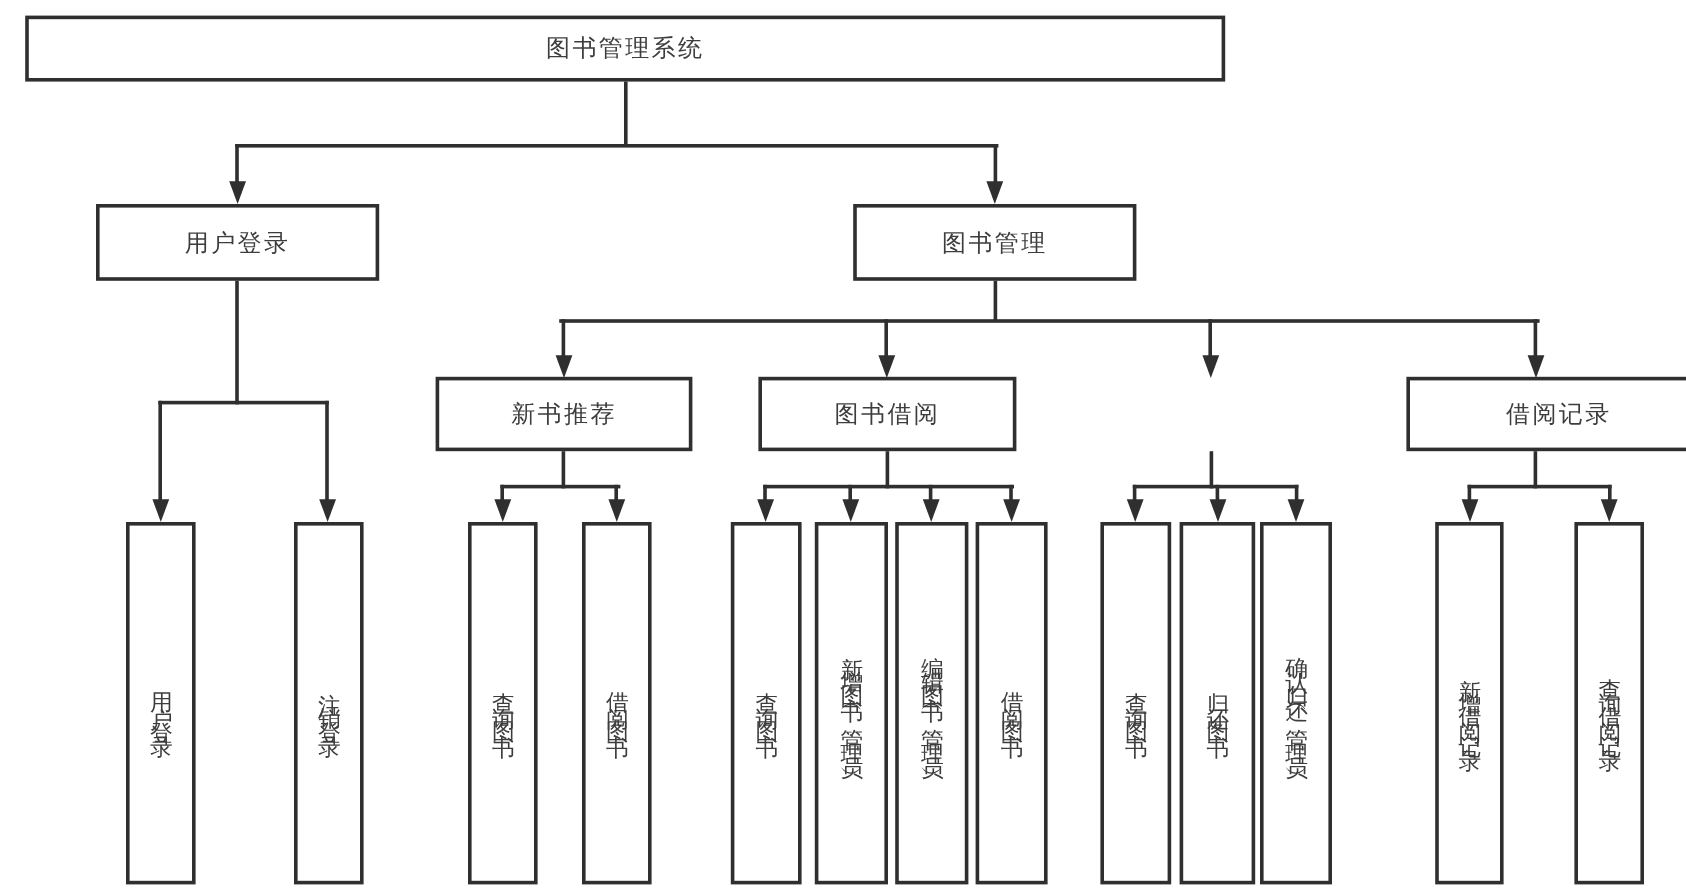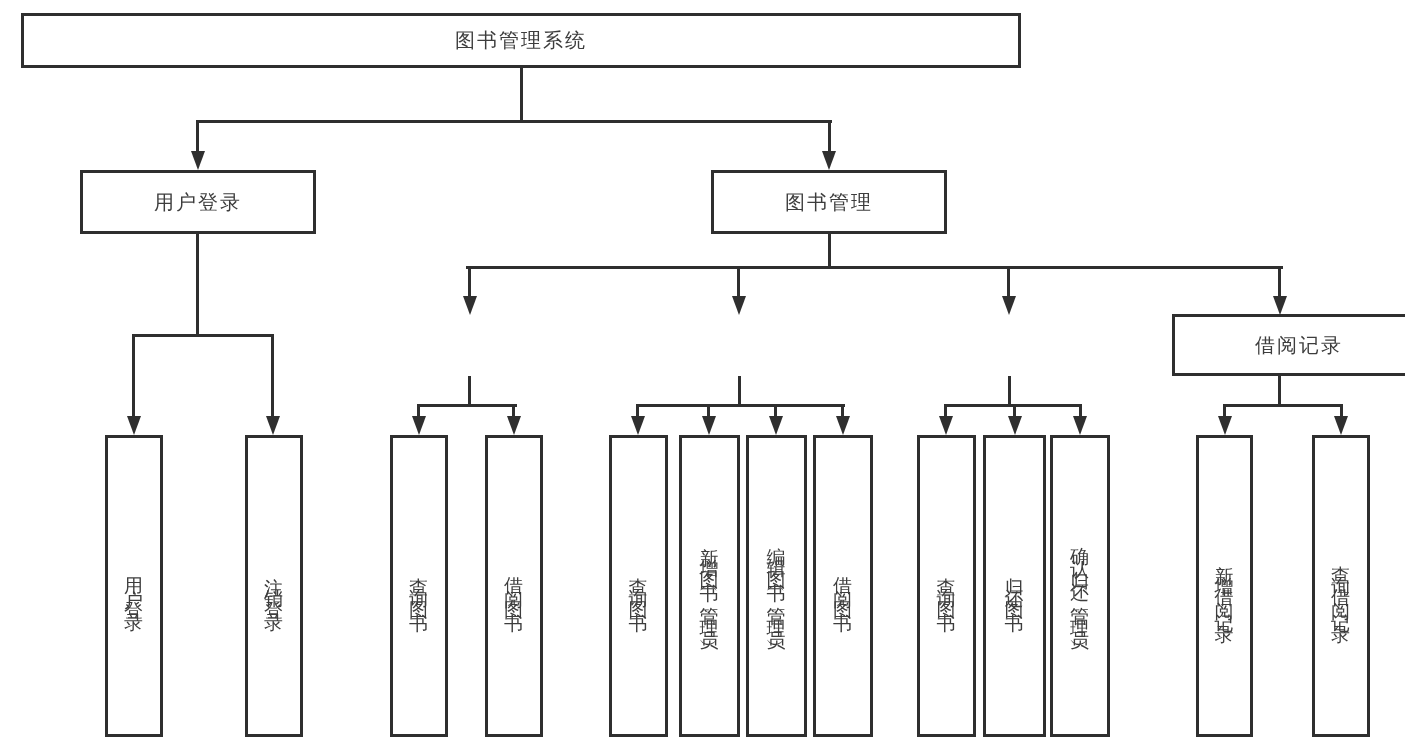--- a/index.html
+++ b/index.html
@@ -66,20 +66,26 @@
     <span>图书管理系统</span>
   </div>
 
   <div class="box h" style="left:80px; top:170px; width:236px; height:64px;">
     <span>用户登录</span>
   </div>
   <div class="box h" style="left:711px; top:170px; width:236px; height:64px;">
     <span>图书管理</span>
   </div>
 
+  <div class="box h" style="left:363px; top:314px; width:214px; height:62px;">
+    <span>新书推荐</span>
+  </div>
+  <div class="box h" style="left:632px; top:314px; width:215px; height:62px;">
+    <span>图书借阅</span>
+  </div>
   <div class="box h" style="left:1172px; top:314px; width:254px; height:62px;">
     <span>借阅记录</span>
   </div>
 
   <div class="box v" style="left:105px; top:435px; width:58px; height:302px;">
     <span>用户登录</span>
   </div>
   <div class="box v" style="left:245px; top:435px; width:58px; height:302px;">
     <span>注销登录</span>
   </div>

